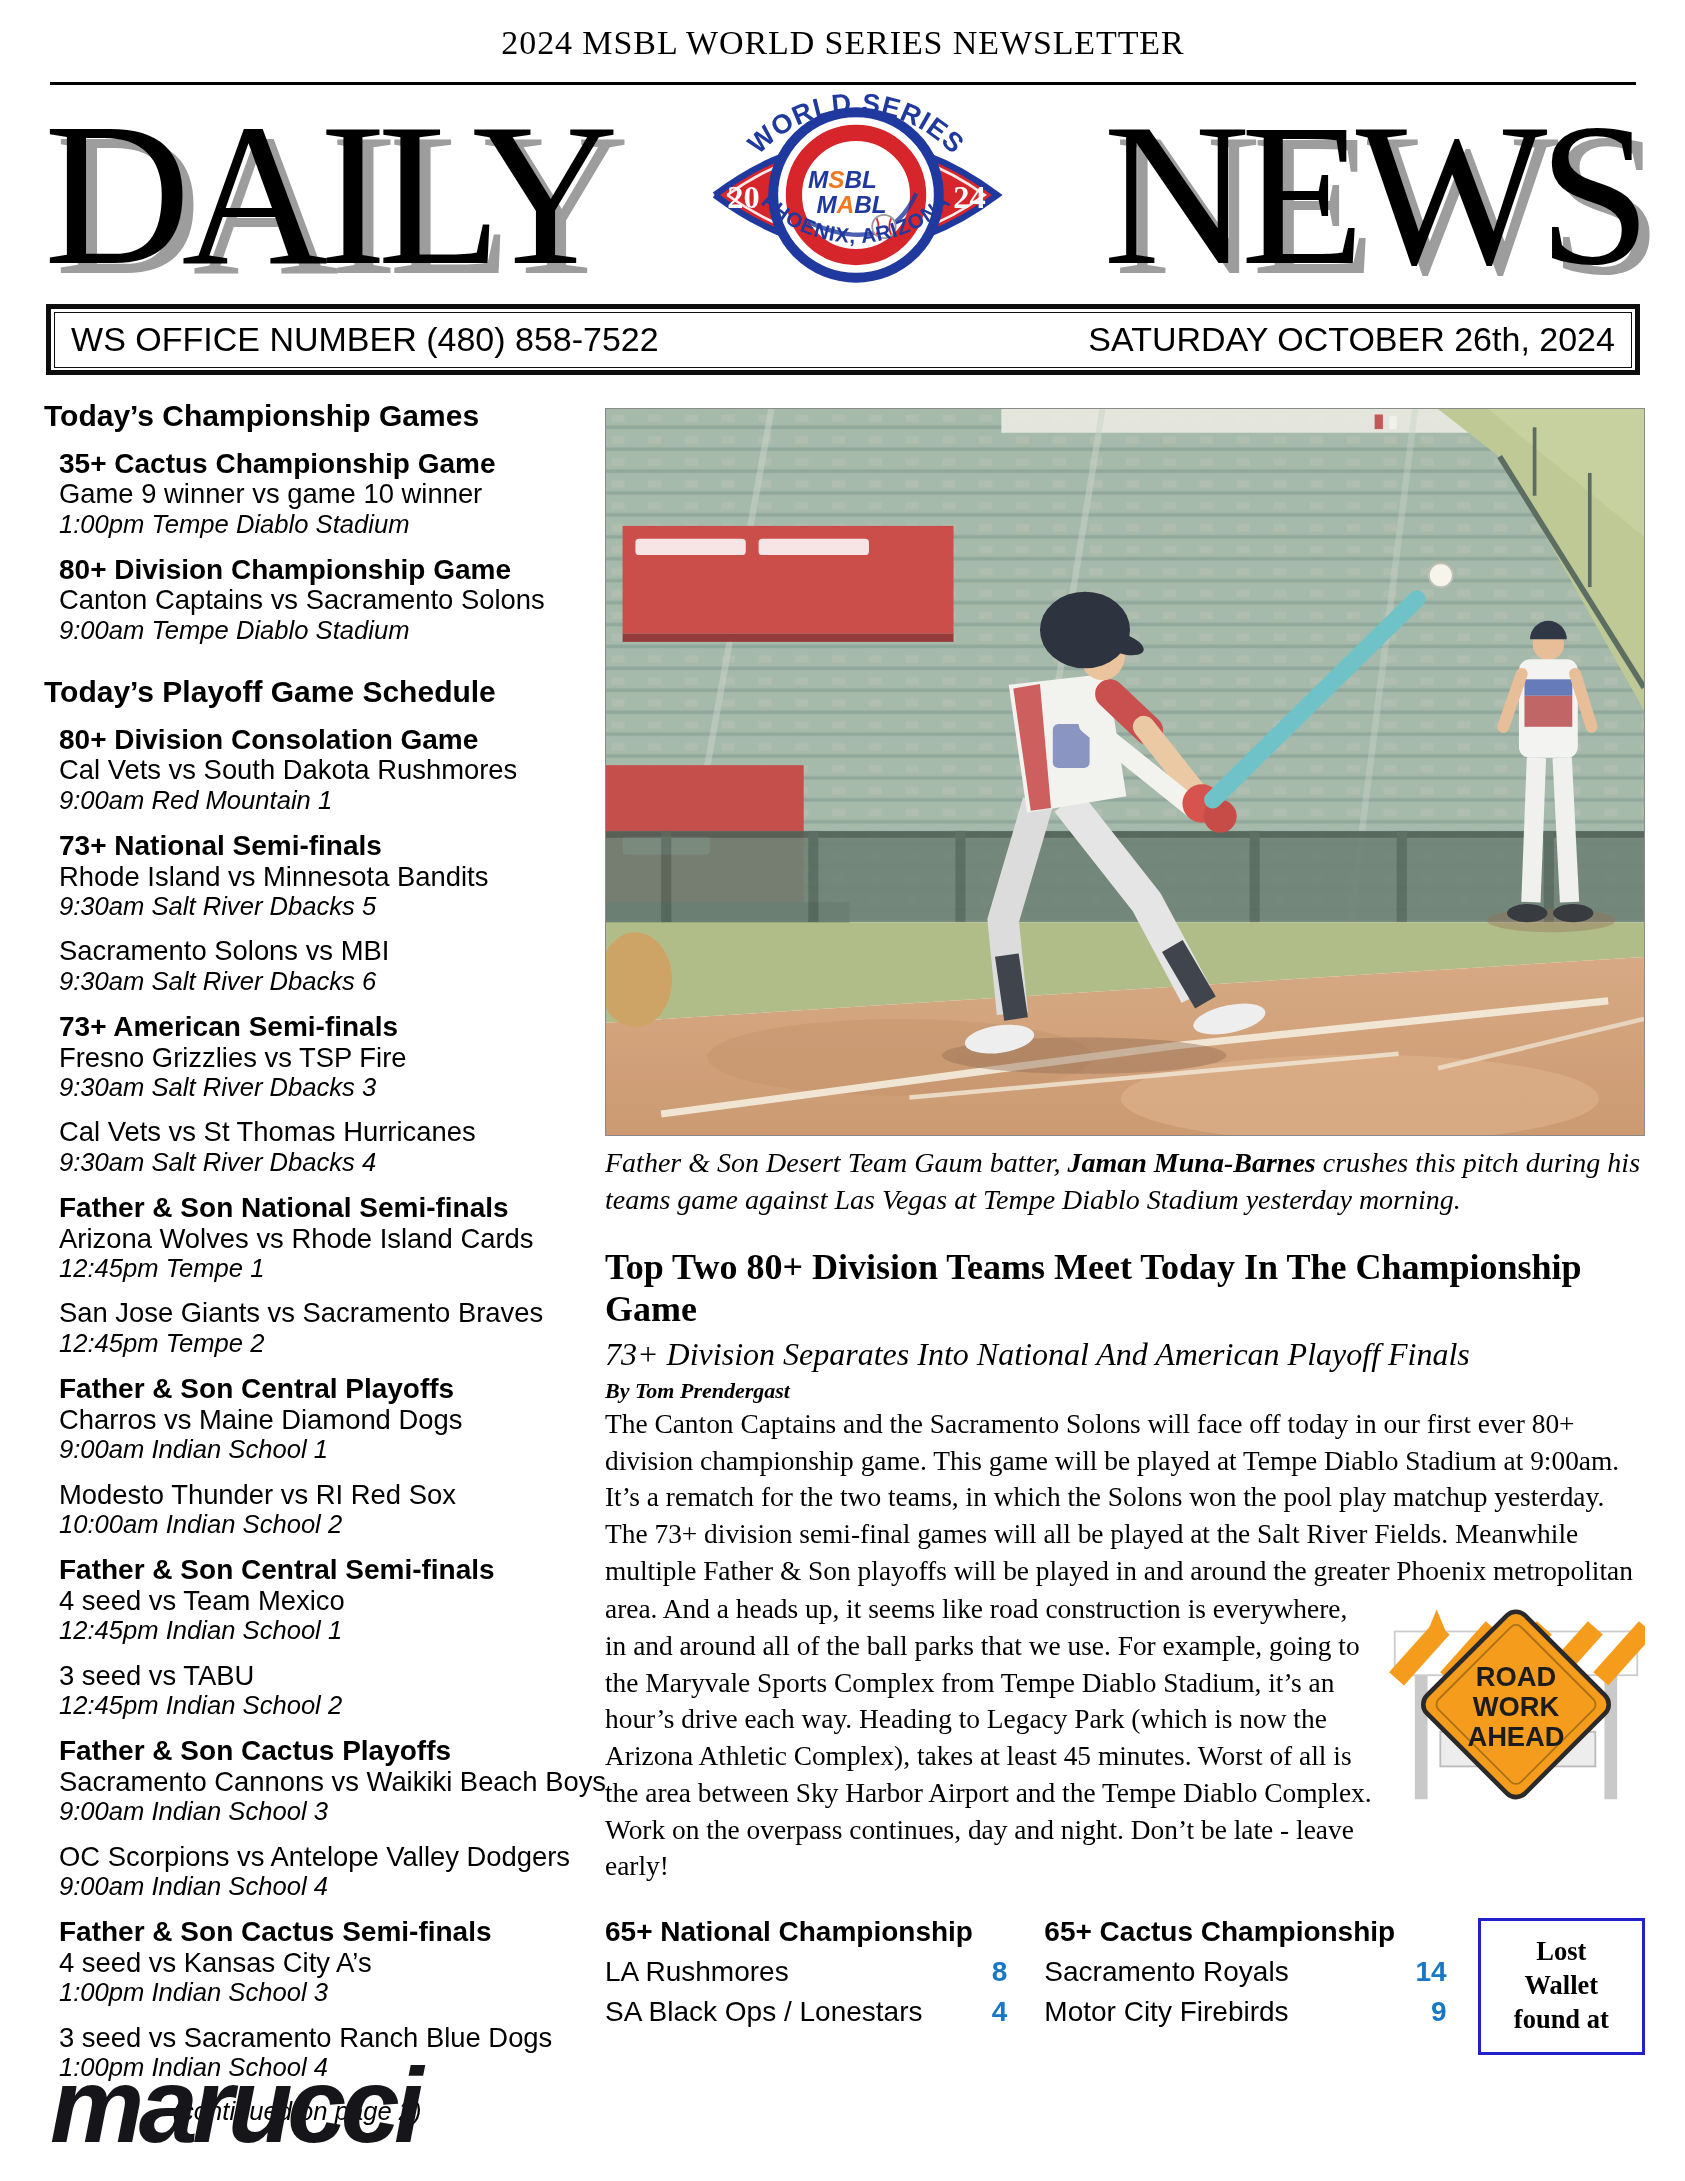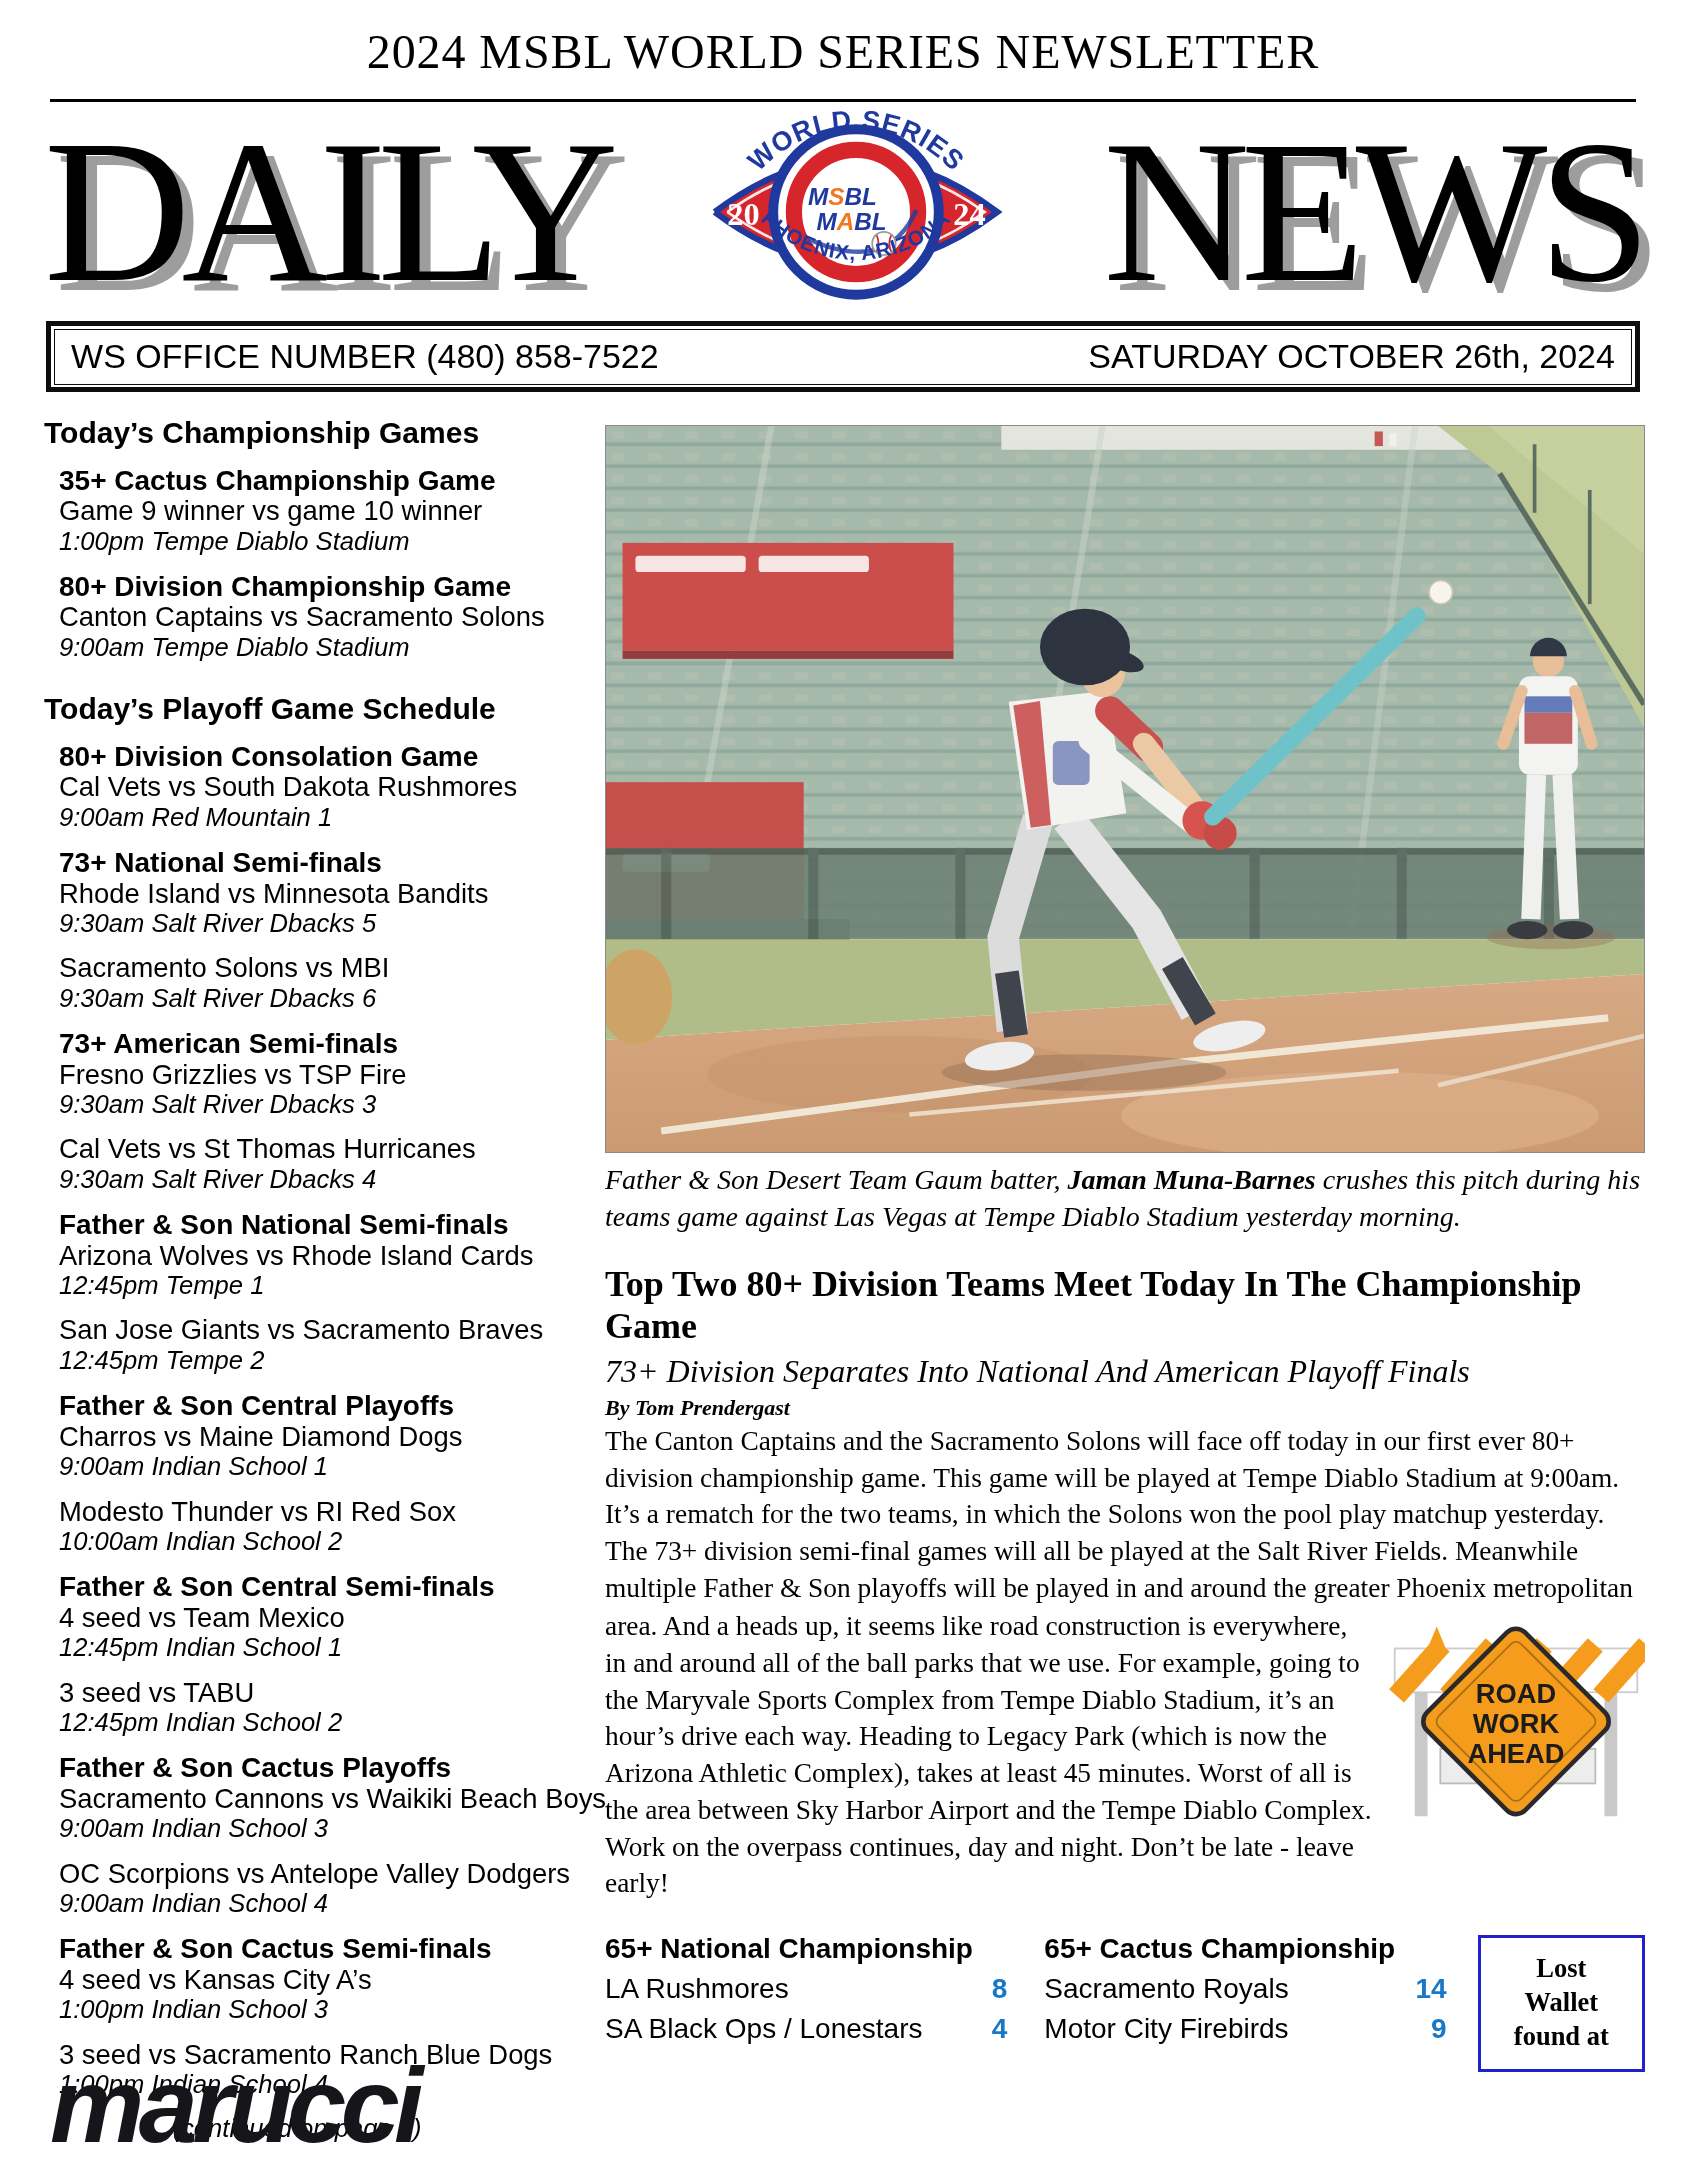--- a/index.html
+++ b/index.html
@@ -3,21 +3,21 @@
 <meta charset="utf-8">
 <style>
   html,body{margin:0;padding:0;}
   body{
     width:1686px;height:2182px;background:#fff;color:#000;
     font-family:"Liberation Sans",sans-serif;position:relative;overflow:hidden;
   }
   
   .nl-title{
     margin-top:24px;text-align:center;
-    font-family:"Liberation Serif",serif;font-size:48px;font-weight:500;letter-spacing:0.9px;
+    font-family:"Liberation Serif",serif;font-size:34px;font-weight:500;letter-spacing:0.9px;
   }
   .top-rule{border:none;border-top:3.7px solid #000;margin:20px 50px 0 50px;}
   .masthead{
     display:flex;align-items:center;justify-content:space-between;
     padding:3.7px 44px 1.8px 44px;height:212px;
   }
   .mast-word{
     font-family:"Liberation Serif",serif;font-size:203px;font-weight:400;line-height:1;
     letter-spacing:-9.1px;text-shadow:11px 10px 0 #9d9d9d;white-space:nowrap;
   }

